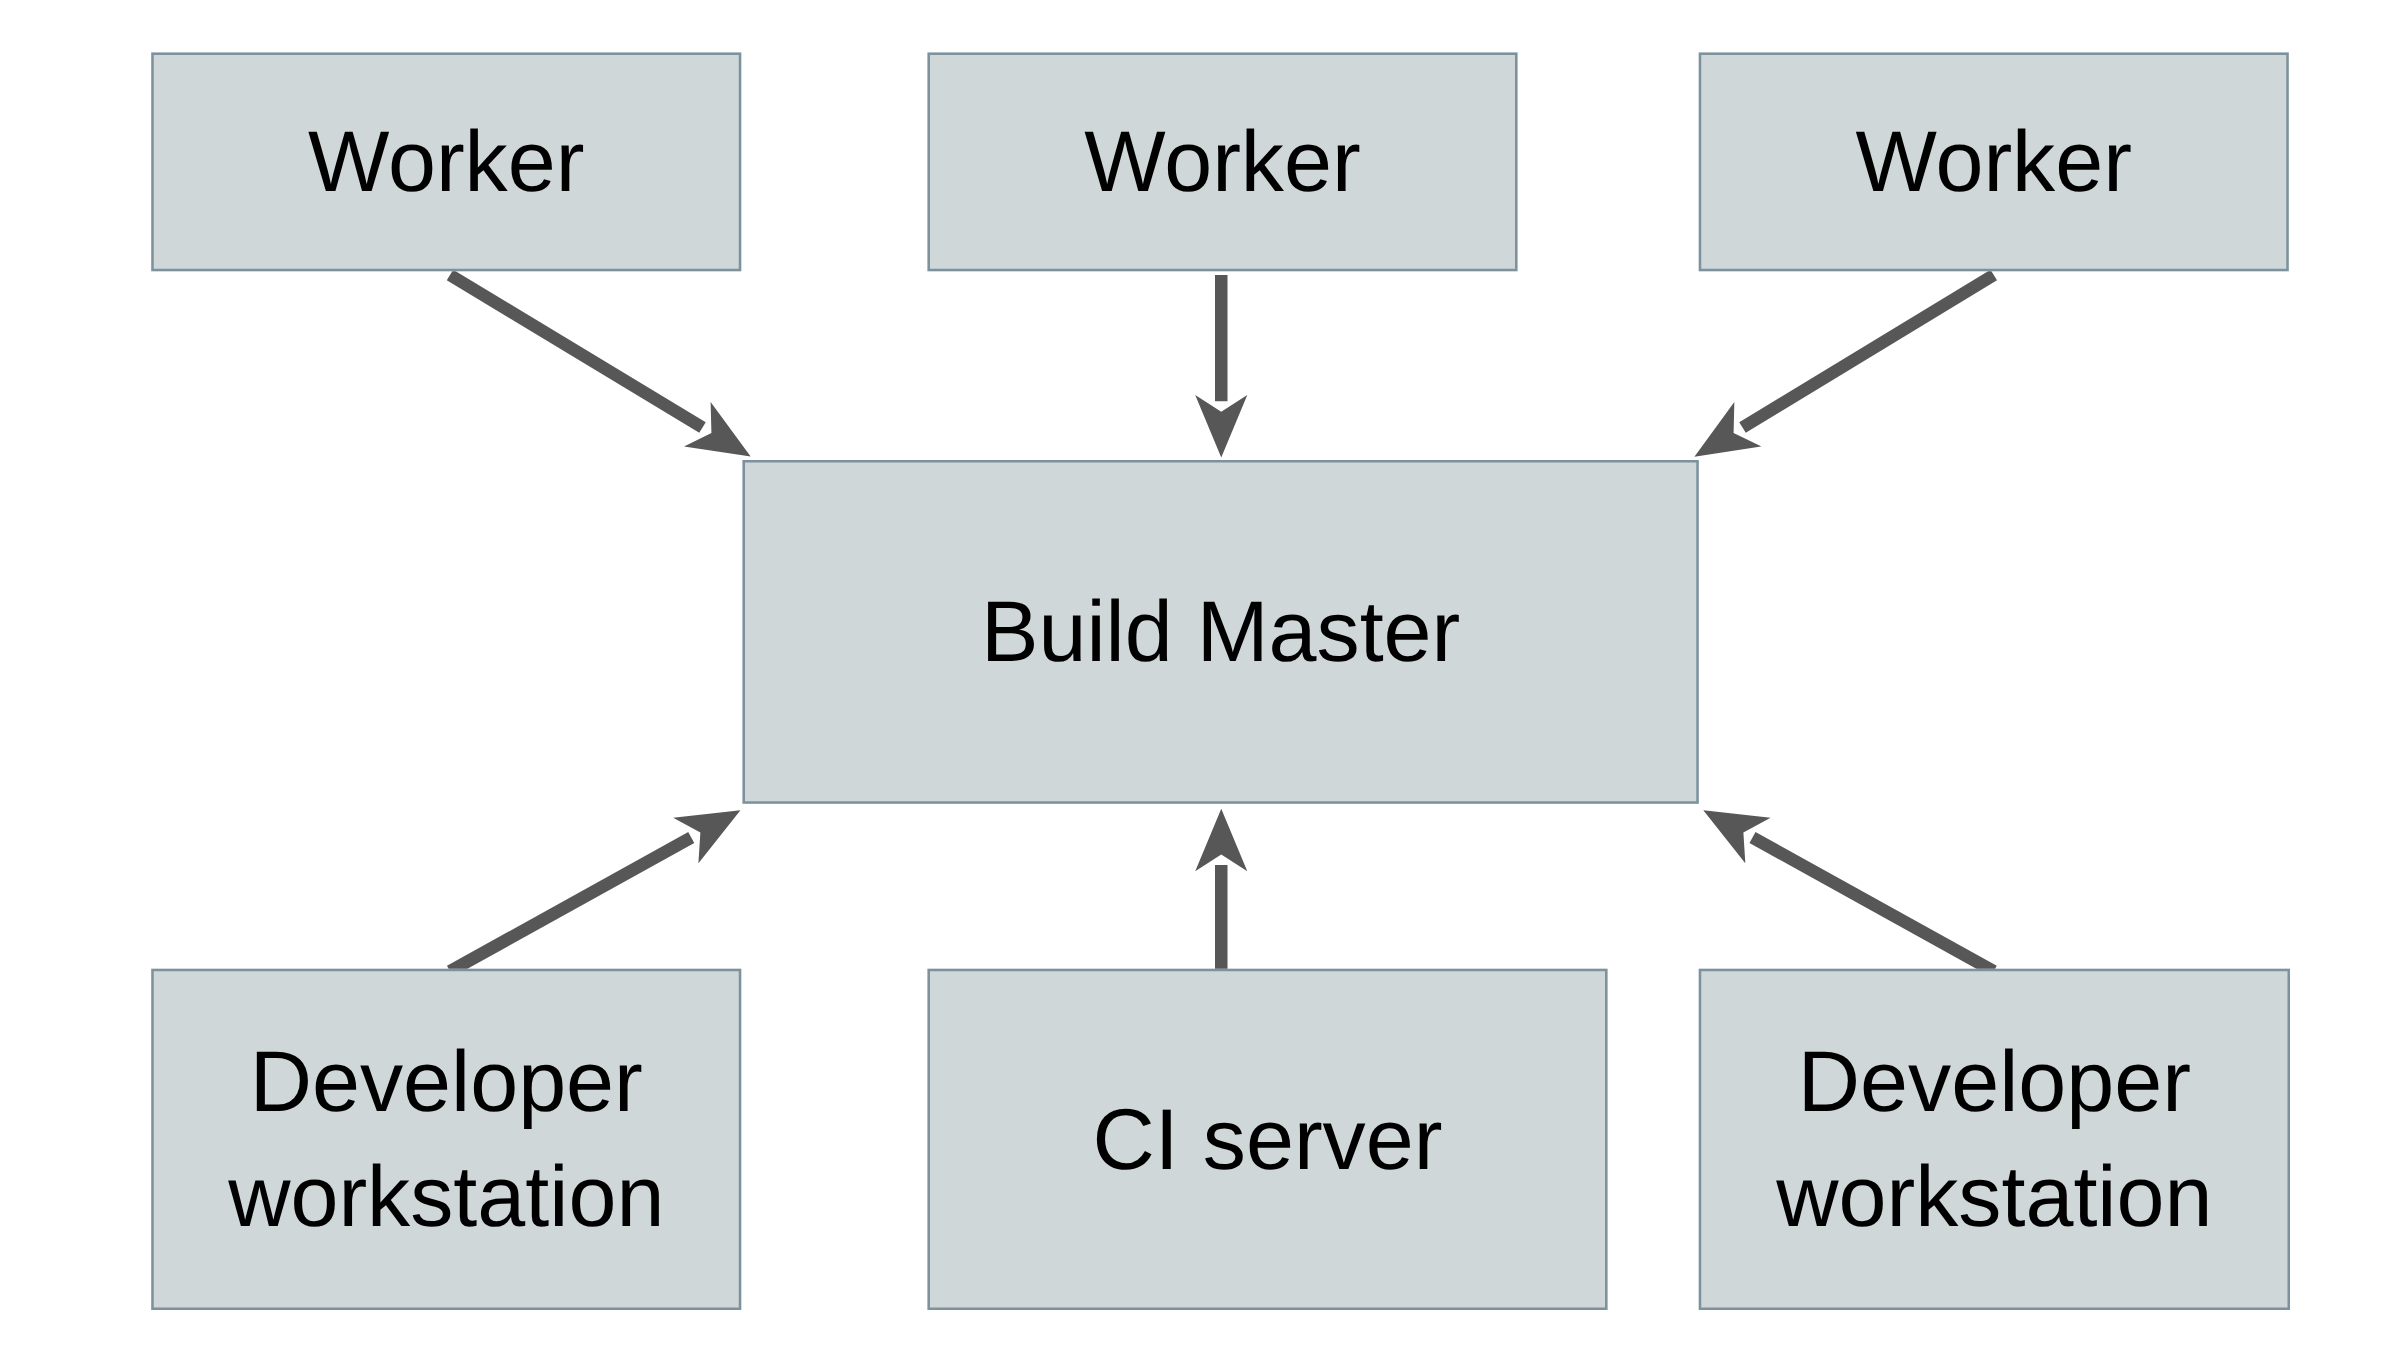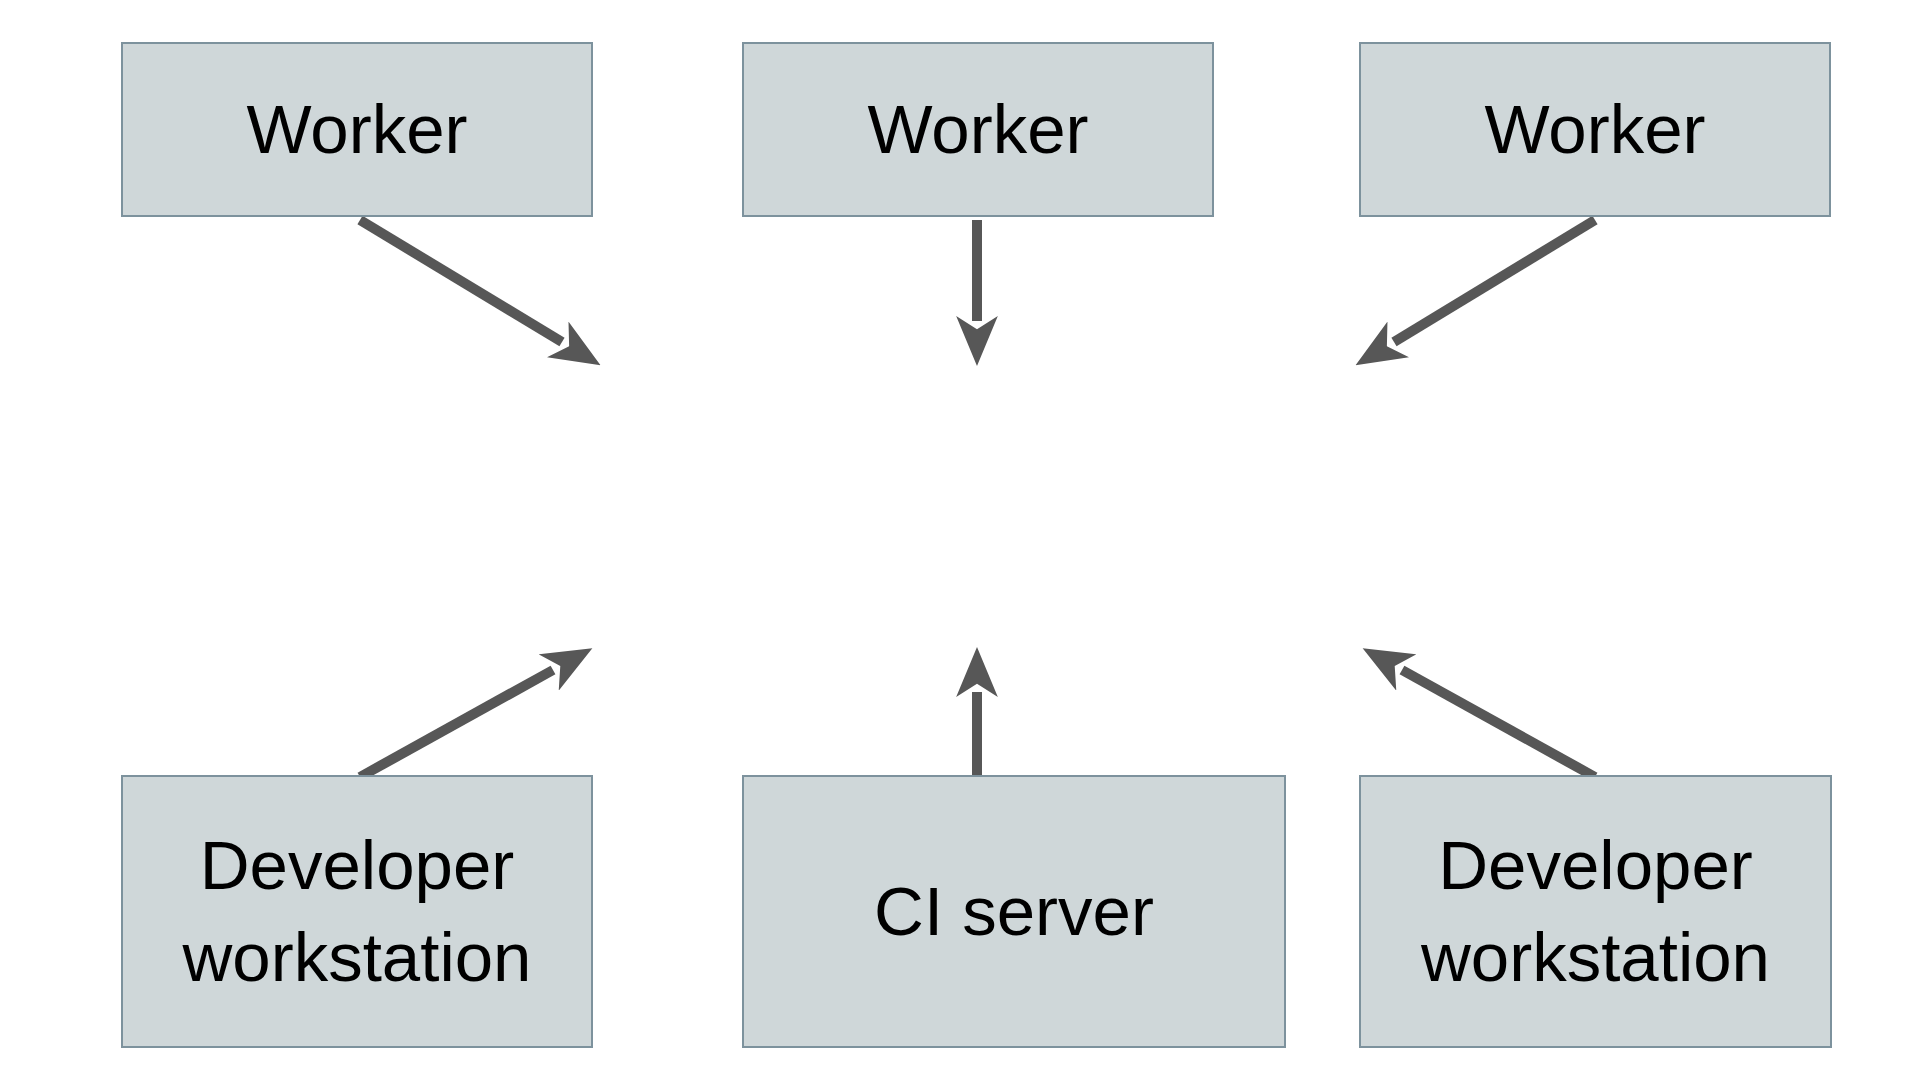--- a/index.html
+++ b/index.html
@@ -85,20 +85,23 @@
   </div>
 
   <div class="node n-worker-2">
     <span>Worker</span>
   </div>
 
   <div class="node n-worker-3">
     <span>Worker</span>
   </div>
 
+  <div class="node n-build-master">
+    <span>Build Master</span>
+  </div>
 
   <div class="node n-dev-ws-1">
     <span>Developer workstation</span>
   </div>
 
   <div class="node n-ci-server">
     <span>CI server</span>
   </div>
 
   <div class="node n-dev-ws-2">

